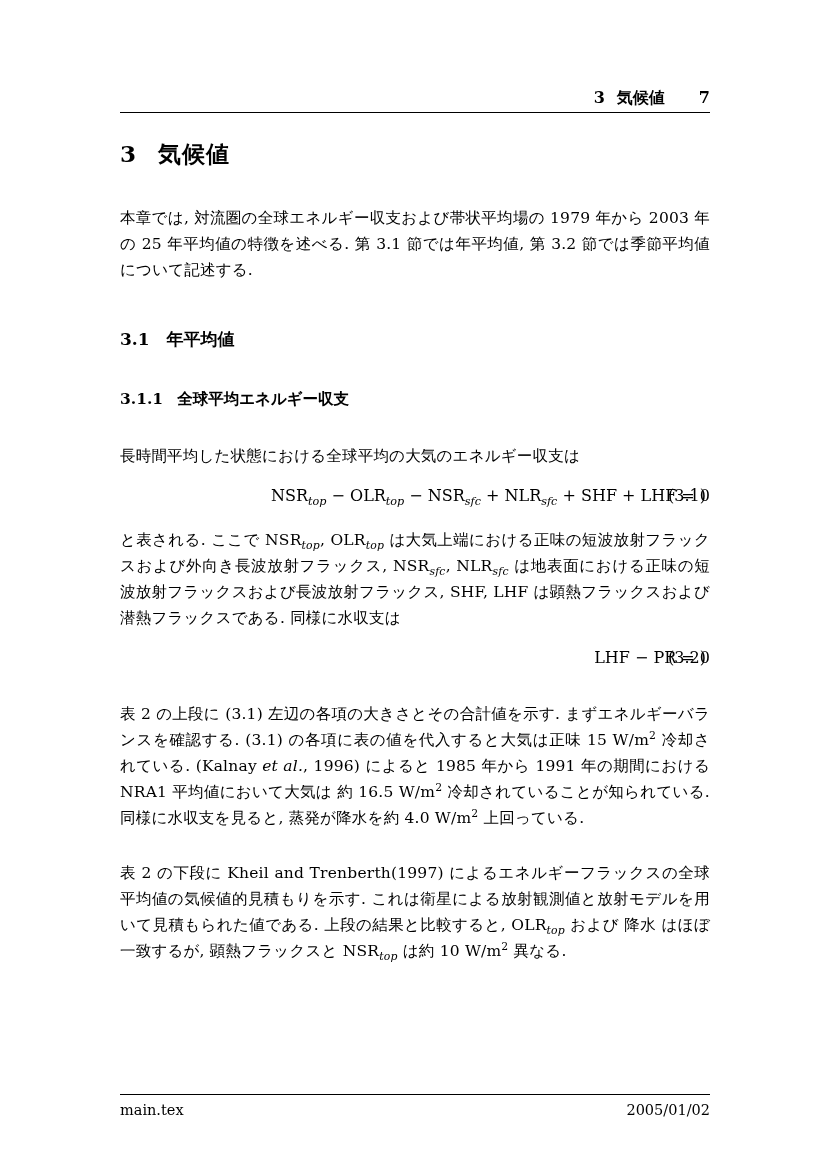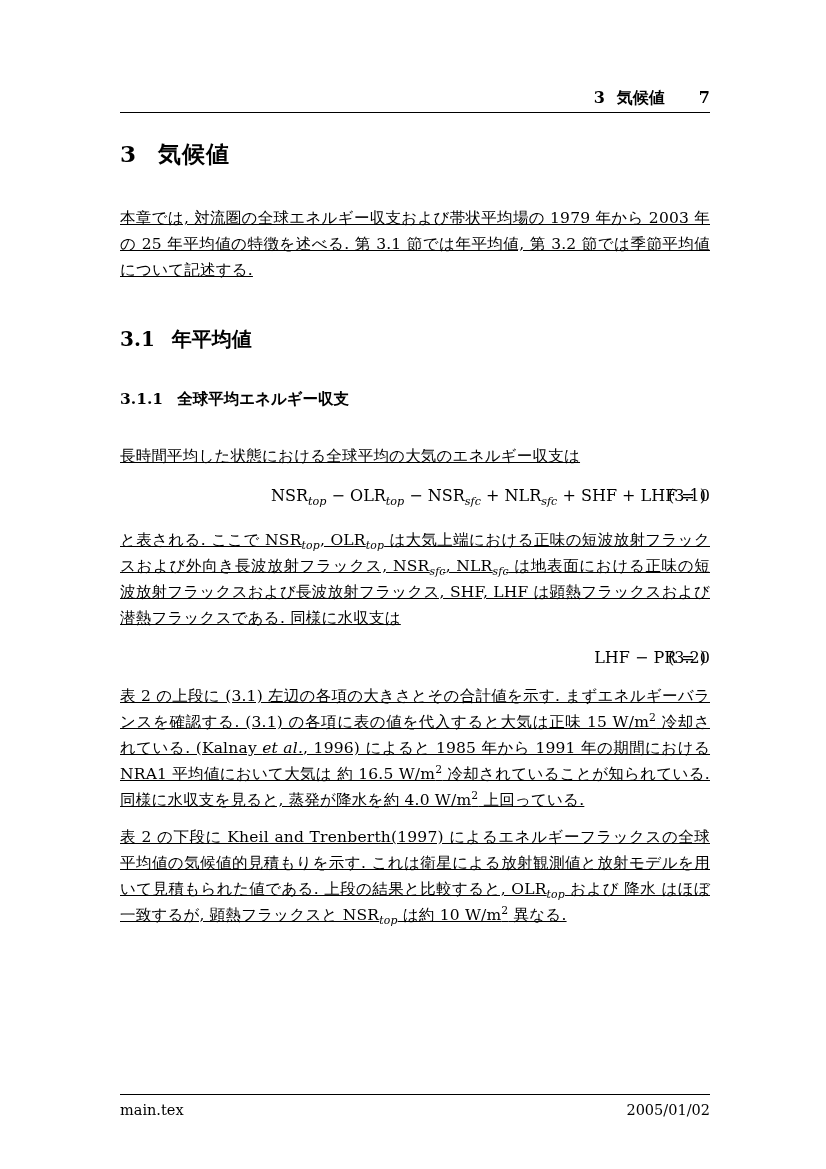--- a/index.html
+++ b/index.html
@@ -54,21 +54,21 @@
   }
   .section-title .num { font-family: "DejaVu Serif", serif; }
   .section-title .txt {
     font-family: "DejaVu Sans", "Liberation Sans", sans-serif;
     margin-left: 22px;
     letter-spacing: 1px;
   }
   
   .subsection-title {
     margin-top: 44px;
-    font-size: 20px;
+    font-size: 17px;
     font-weight: bold;
     line-height: 24px;
     display: flex;
     align-items: baseline;
   }
   .subsection-title .num { font-family: "DejaVu Serif", serif; }
   .subsection-title .txt {
     font-family: "DejaVu Sans", "Liberation Sans", sans-serif;
     margin-left: 17px;
   }
@@ -84,36 +84,35 @@
   .subsubsection-title .txt {
     font-family: "DejaVu Sans", "Liberation Sans", sans-serif;
     margin-left: 14px;
   }
   
   .para {
     font-size: 15.5px;
     line-height: 26px;
     text-align: justify;
     letter-spacing: 0.2px;
-    text-decoration: underline;
   }
   .para sub {
     font-style: italic;
     font-size: 0.70em;
     line-height: 0;
   }
   .para sup {
     font-size: 0.70em;
     line-height: 0;
   }
   .para i { font-style: italic; }
   .mt-p1   { margin-top: 36px; }
   .mt-body { margin-top: 33px; }
   .mt-after-eq { margin-top: 17px; }
-  .mt-parskip  { margin-top: 11px; }
+  .mt-parskip  { margin-top: 29px; }
   
   .equation {
     position: relative;
     margin-top: 13px;
     font-size: 16px;
     line-height: 28px;
     text-align: right;
     font-family: "DejaVu Serif", serif;
   }
   .equation .eq-body sub {

